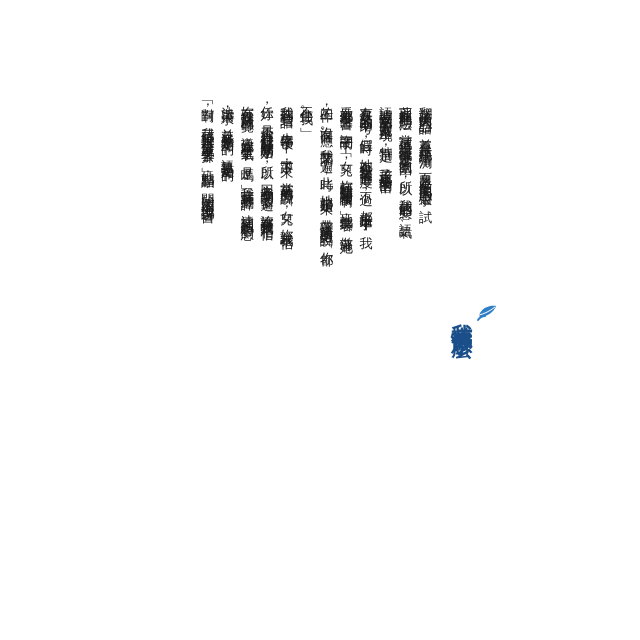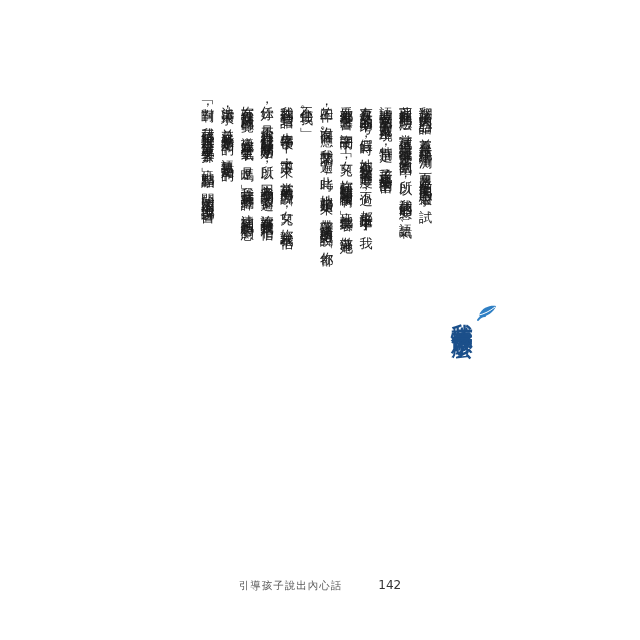--- a/index.html
+++ b/index.html
@@ -128,18 +128,14 @@
       <div class="vcol">不信任我。」</div>
       <div class="vcol">我聽到這句話，先停頓了一下，蹲了下來，當著她的面說：「女兒，妳說我不信</div>
       <div class="vcol">任妳，是否妳心裡已想好幾點開始了？所以，因為我詢問太多遍，讓妳有種我不相信</div>
       <div class="vcol">妳有安排好的感覺，導致妳有些生氣了。是嗎？」我嘗試著翻譯，連結到她心中的想</div>
       <div class="vcol">法與需求，並且姿態是平和的、語氣是溫和的。</div>
       <div class="vcol">「對啊，我已經排好再十分鐘就要去弄了。」她點點頭，開始滔滔不絕地說著自</div>
 
     </div>
   </div>
 
-  <div class="footer">
-    <span class="footer-title">引導孩子說出內心話</span>
-    <span class="footer-page">142</span>
-  </div>
 
 </div>
 
 </body></html>

